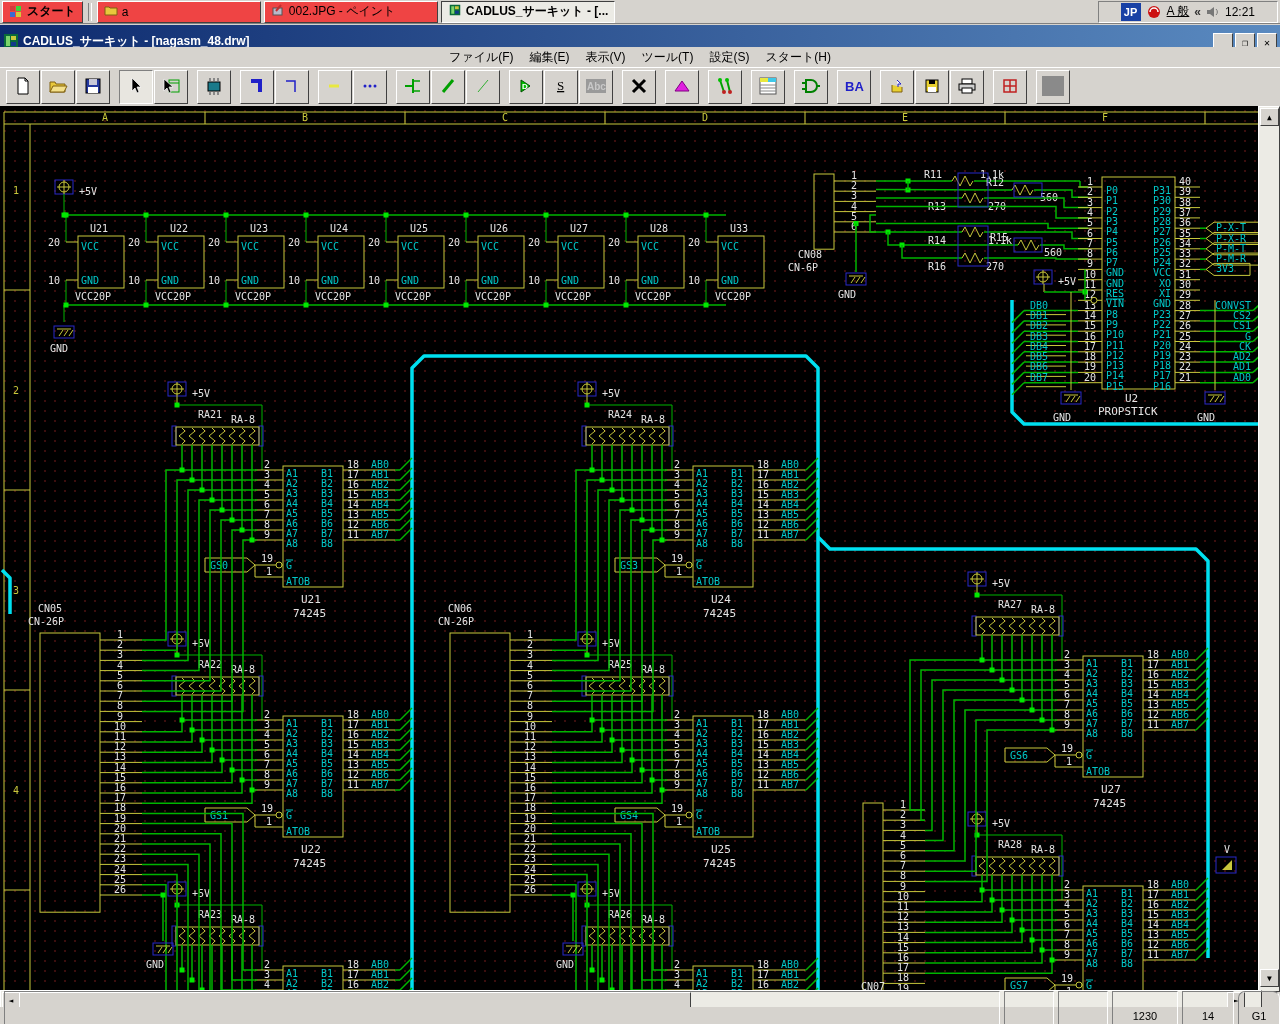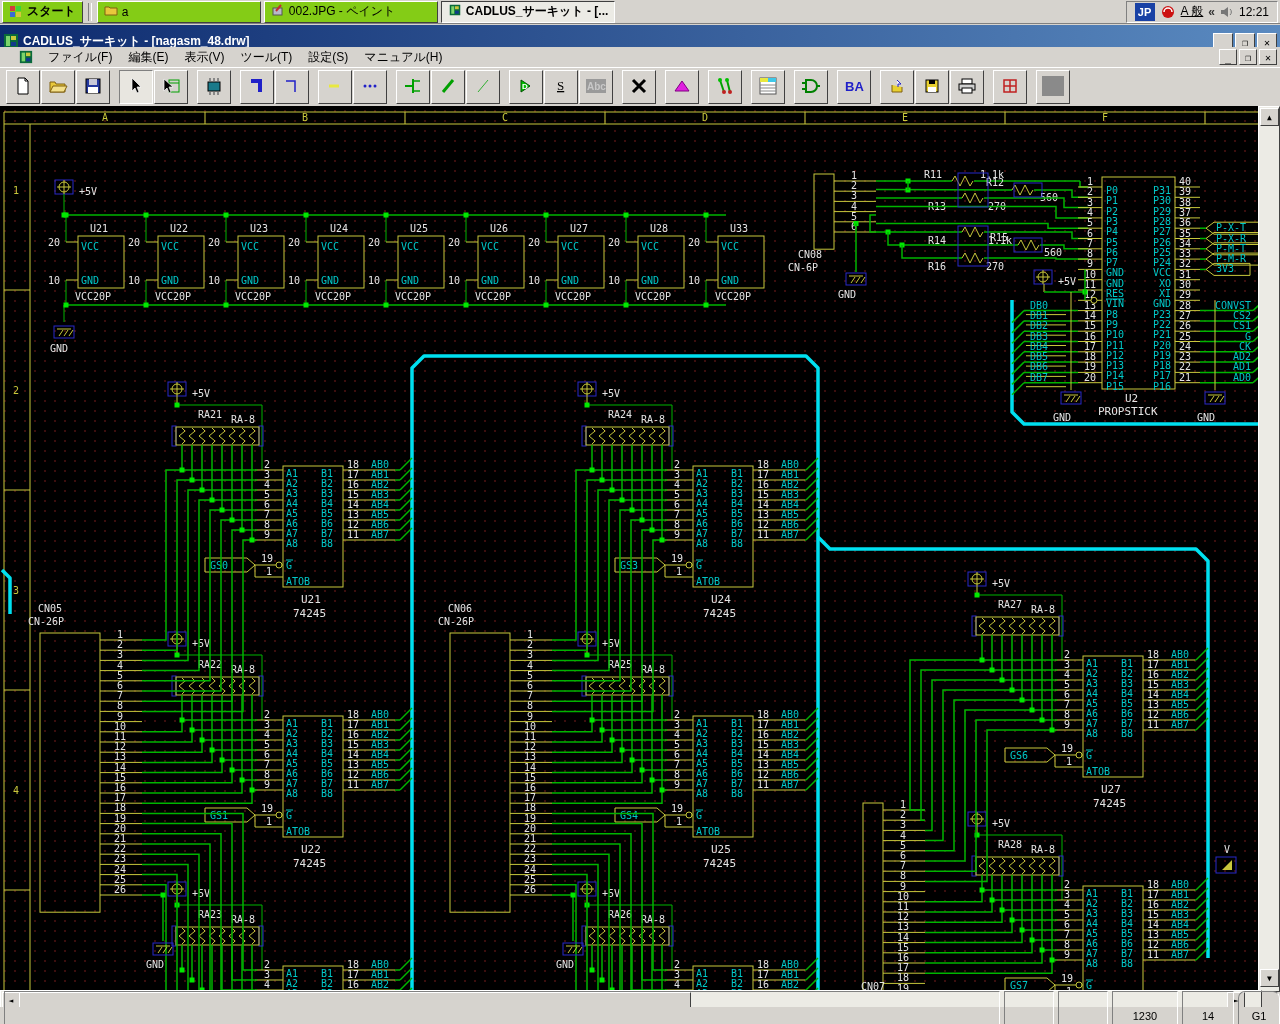--- a/index.html
+++ b/index.html
@@ -2,31 +2,31 @@
 <html><head>
 <meta charset="utf-8">
 <style>
   html,body{margin:0;padding:0;background:#555;}
   #screen{position:relative;width:1280px;height:1024px;background:#D6D3CE;overflow:hidden;
     font-family:"Liberation Sans",sans-serif;font-size:12px;color:#000;}
   .raised{border-top:1px solid #fff;border-left:1px solid #fff;border-right:1px solid #404040;border-bottom:1px solid #404040;}
   .sunken{border-top:1px solid #808080;border-left:1px solid #808080;border-right:1px solid #fff;border-bottom:1px solid #fff;}
   
   #taskbar{position:absolute;left:0;top:0;width:1280px;height:24px;background:#D6D3CE;border-bottom:1px solid #808080;display:flex;align-items:center;gap:3px;padding:0 2px;box-sizing:border-box;}
-  .taskbtn{height:20px;display:flex;align-items:center;gap:4px;padding:0 6px;background:#84cc16;white-space:nowrap;overflow:hidden;font-size:12px;}
+  .taskbtn{height:20px;display:flex;align-items:center;gap:4px;padding:0 6px;background:#ef4444;white-space:nowrap;overflow:hidden;font-size:12px;}
   .taskbtn.active{background:#ECEBE5;font-weight:bold;border-top:1px solid #404040;border-left:1px solid #404040;border-right:1px solid #fff;border-bottom:1px solid #fff;align-items:center;}
   #startbtn{font-weight:bold;}
   .tsep{width:2px;height:18px;border-left:1px solid #808080;border-right:1px solid #fff;margin:0 2px;}
-  #tray{margin-left:auto;display:flex;align-items:center;gap:5px;height:20px;padding:0 8px;}
+  #tray{margin-left:auto;display:flex;align-items:center;gap:5px;height:20px;padding:0 22px;}
   .jp{width:20px;height:18px;background:#1941A5;color:#fff;font-size:11px;font-weight:bold;display:flex;align-items:center;justify-content:center;}
   
   #titlebar{position:absolute;left:0;top:25px;width:1280px;height:22px;background:linear-gradient(90deg,#0D2A6E,#5A8AC0);display:flex;align-items:flex-start;color:#fff;font-weight:bold;padding:8px 3px;box-sizing:border-box;}
   .winbtn{width:18px;height:16px;background:#D6D3CE;color:#000;font-size:10px;display:flex;align-items:center;justify-content:center;margin-left:2px;font-family:"DejaVu Sans Mono",monospace;}
   
-  #menubar{position:absolute;left:0;top:47px;width:1280px;height:20px;background:#D6D3CE;display:flex;align-items:center;padding-left:18px;box-sizing:border-box;}
+  #menubar{position:absolute;left:0;top:47px;width:1280px;height:20px;background:#D6D3CE;display:flex;align-items:center;padding-left:0;box-sizing:border-box;flex-direction:column;}
   .menuitem{padding:2px 8px;}
   #menubar .winbtn{width:16px;height:14px;}
   
   #toolbar{position:absolute;left:0;top:67px;width:1280px;height:39px;background:#D6D3CE;border-top:1px solid #fff;display:flex;align-items:center;padding-left:6px;box-sizing:border-box;}
   .tbtn{width:32px;height:32px;background:#D6D3CE;display:flex;align-items:center;justify-content:center;margin-right:1px;flex:none;}
   .tbtn.pressed{background:#E8E6E0;border-top:1px solid #808080;border-left:1px solid #808080;border-right:1px solid #fff;border-bottom:1px solid #fff;}
   .tgap{width:8px;flex:none;}
   
   #draw{position:absolute;left:0;top:106px;width:1260px;height:884px;background:#000;overflow:hidden;
     background-image:radial-gradient(#3c0e0e 1px, transparent 1px);background-size:10px 10px;}
@@ -116,21 +116,21 @@
         <rect x="3" y="3" width="4" height="10" fill="#7bd46b"></rect>
         <rect x="8" y="3" width="5" height="4" fill="#c8c83c"></rect>
         <rect x="8" y="9" width="5" height="4" fill="#103a8a"></rect>
       </svg>
   <span id="menuitems" style="display:flex;">
         <span class="menuitem">ファイル(F)</span>
         <span class="menuitem">編集(E)</span>
         <span class="menuitem">表示(V)</span>
         <span class="menuitem">ツール(T)</span>
         <span class="menuitem">設定(S)</span>
-        <span class="menuitem">マニュアル(H)</span>
+        <span class="menuitem">スタート(H)</span>
       </span>
   <span style="margin-left:auto;display:flex;margin-right:3px;">
     <span class="winbtn raised">_</span>
     <span class="winbtn raised">❐</span>
     <span class="winbtn raised">✕</span>
   </span>
 </div>
 
 <div id="toolbar">
       <div class="tbtn raised">

